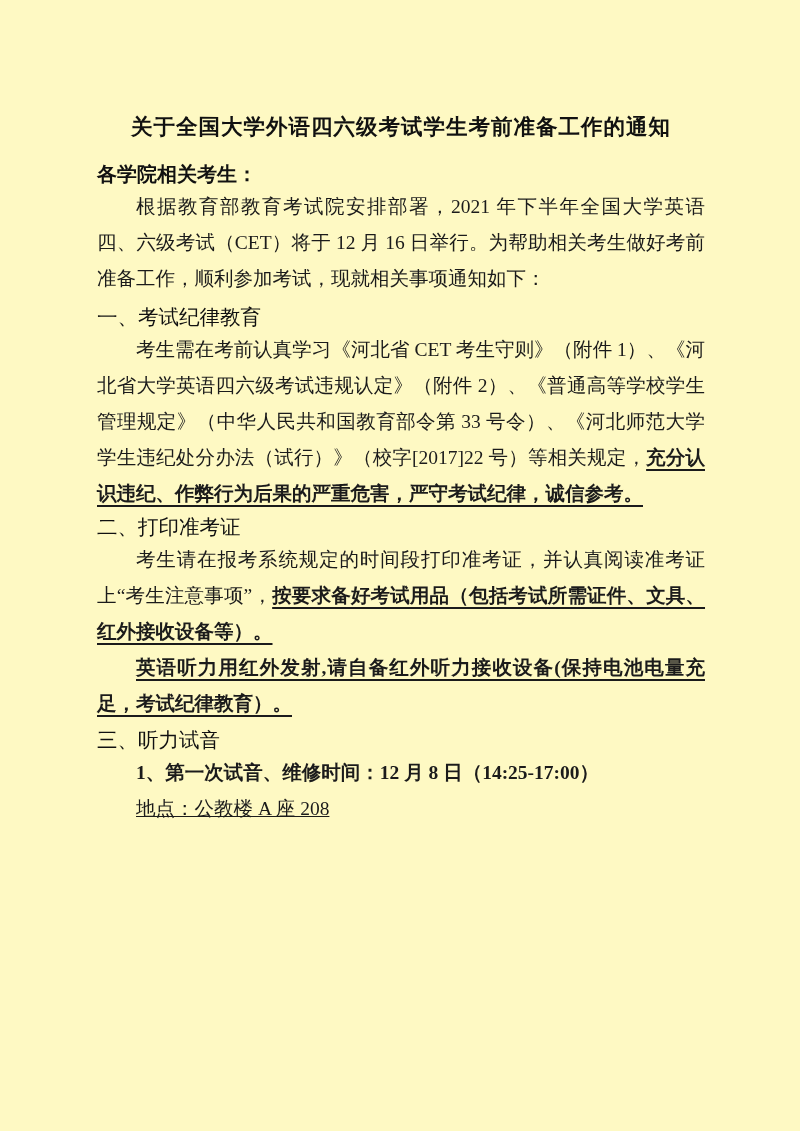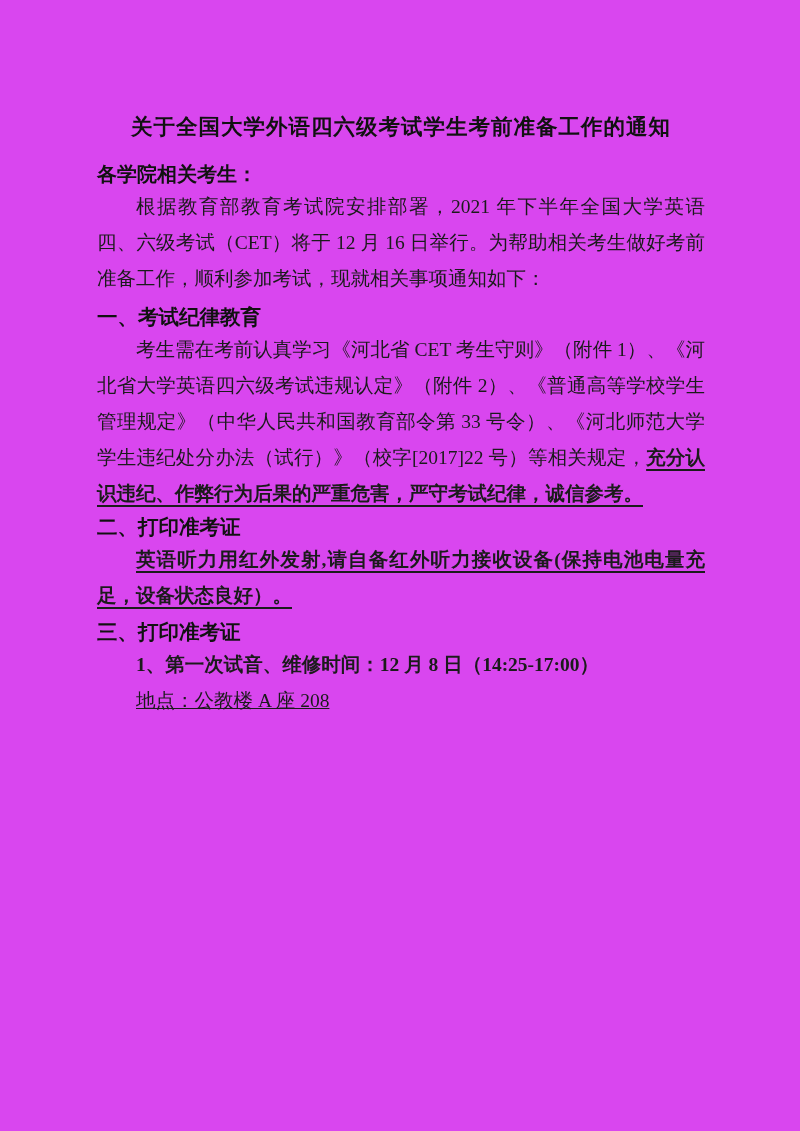--- a/index.html
+++ b/index.html
@@ -4,21 +4,21 @@
 <style>
   html, body {
     margin: 0;
     padding: 0;
     background: #ffffff;
   }
   .page {
     position: relative;
     width: 800px;
     height: 1131px;
-    background: #d946ef;
+    background: #fef9c3;
     overflow: hidden;
   }
   .content {
     position: absolute;
     left: 97px;
     top: 0;
     width: 608px;
     color: #1b1b1b;
     font-family: "Liberation Serif", "DejaVu Serif", serif;
     font-size: 19.5px;
@@ -38,21 +38,21 @@
     font-family: Liberation Sans, sans-serif;
     font-size: 20px;
     font-weight: 700;
     line-height: 30px;
     color: #111111;
   }
   .heading {
     margin: 0;
     font-family: "Liberation Sans", "DejaVu Sans", sans-serif;
     font-size: 20.5px;
-    font-weight: 700;
+    font-weight: 400;
     line-height: 30px;
     color: #111111;
   }
   p.body {
     margin: 0;
     line-height: 36px;
     text-align: justify;
     text-justify: inter-ideograph;
   }
   .indent { text-indent: 39px; }
@@ -85,24 +85,25 @@
     <p class="salutation">各学院相关考生：</p>
 
     <p class="body indent mt-p1">根据教育部教育考试院安排部署，2021 年下半年全国大学英语四、六级考试（CET）将于 12 月 16 日举行。为帮助相关考生做好考前准备工作，顺利参加考试，现就相关事项通知如下：</p>
 
     <h2 class="heading mt-h1">一、考试纪律教育</h2>
 
     <p class="body indent mt-p2"><span>考生需在考前认真学习《河北省 CET 考生守则》（附件 1）、《河北省大学英语四六级考试违规认定》（附件 2）、《普通高等学校学生管理规定》（中华人民共和国教育部令第 33 号令）、《河北师范大学学生违纪处分办法（试行）》（校字[2017]22 号）等相关规定，</span><span class="em">充分认识违纪、作弊行为后果的严重危害，严守考试纪律，诚信参考。</span></p>
 
     <h2 class="heading mt-h2">二、打印准考证</h2>
 
+    <p class="body indent mt-p3"><span>考生请在报考系统规定的时间段打印准考证，并认真阅读准考证上“考生注意事项”，</span><span class="em">按要求备好考试用品（包括考试所需证件、文具、红外接收设备等）。</span></p>
 
-    <p class="body indent mt-p4"><span class="em">英语听力用红外发射,请自备红外听力接收设备(保持电池电量充足，设备状态良好）。</span></p>
+    <p class="body indent mt-p4"><span class="em">英语听力用红外发射,请自备红外听力接收设备(保持电池电量充足，考试纪律教育）。</span></p>
 
-    <h2 class="heading mt-h3">三、打印准考证</h2>
+    <h2 class="heading mt-h3">三、听力试音</h2>
 
 
     <p class="body indent bold mt-p6"><span>1、第一次试音、维修时间：12 月 8 日（14:25-17:00）</span></p>
 
     <p class="body indent mt-p7"><span>地点：公教楼 A 座 208</span></p>
 
   </div>
 </div>
 
 </body></html>

